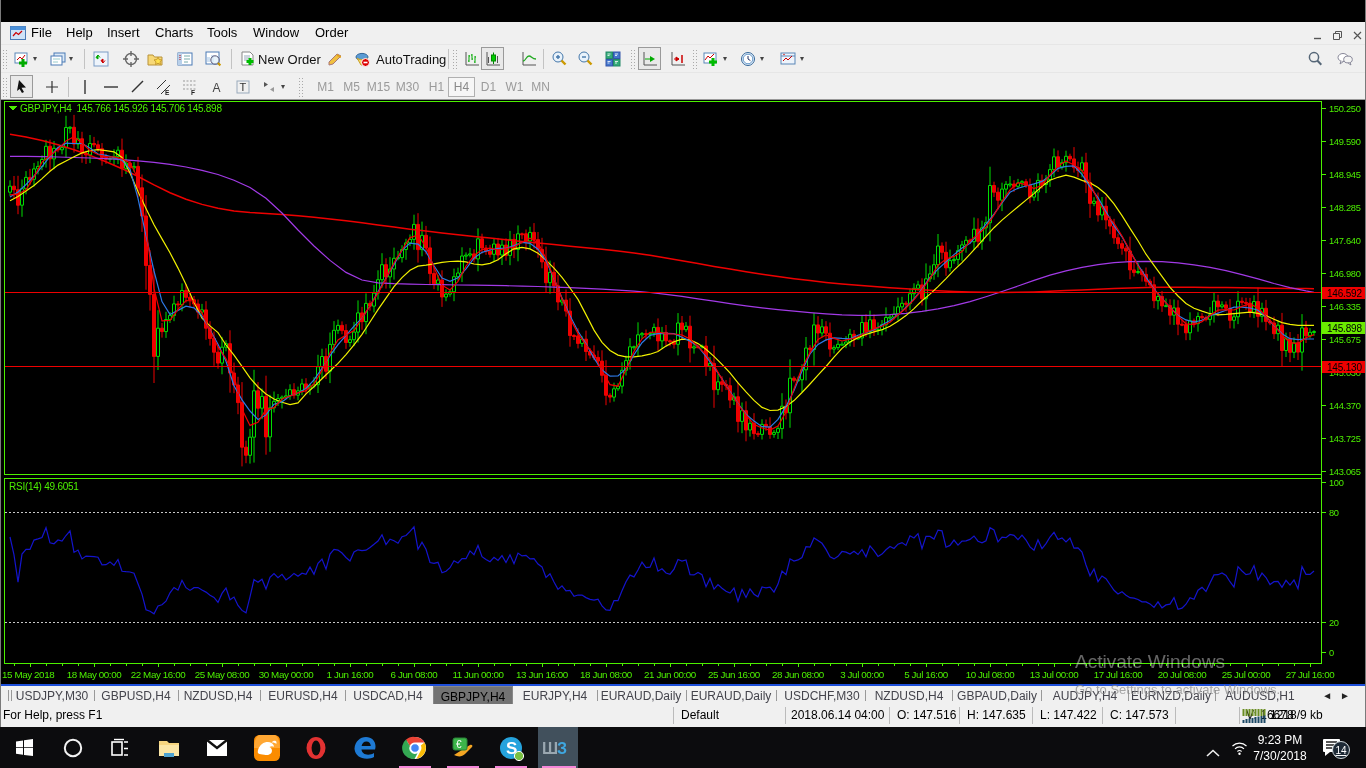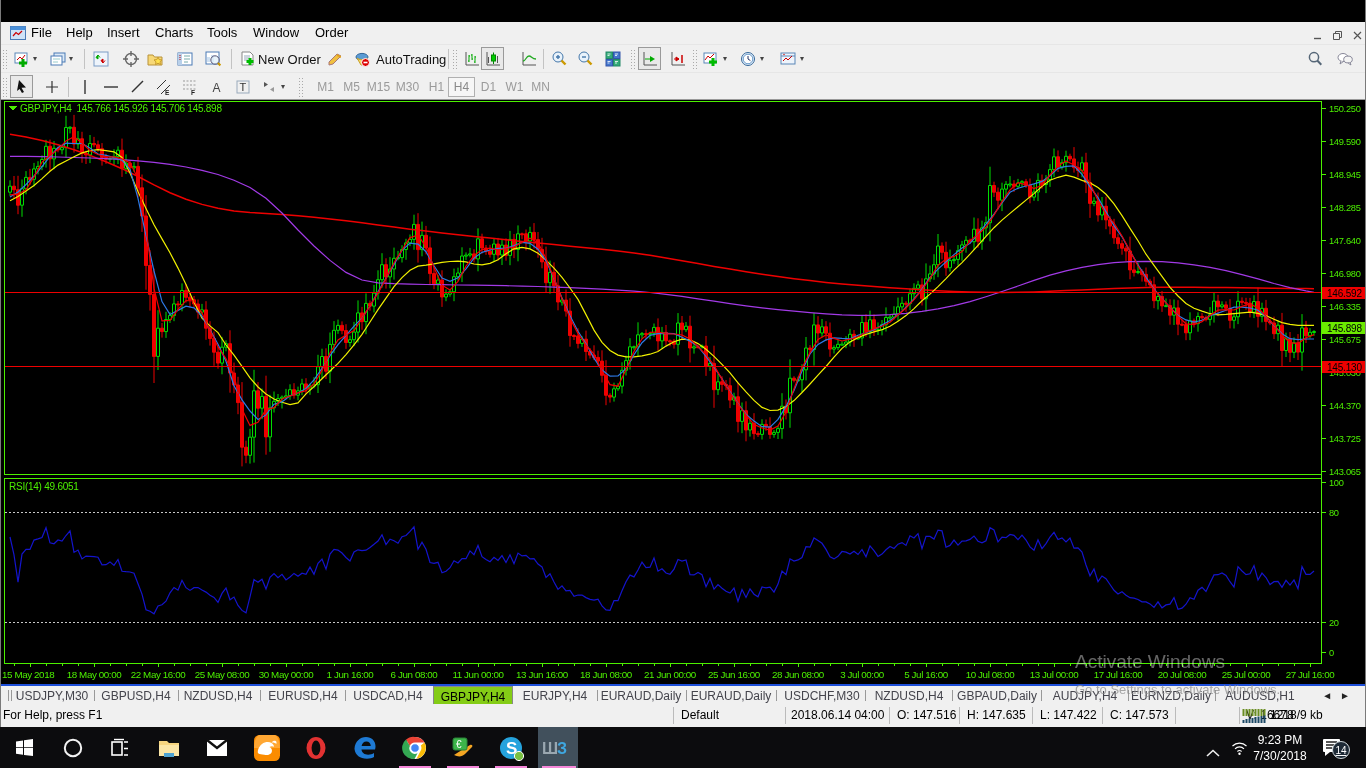--- a/index.html
+++ b/index.html
@@ -29,21 +29,21 @@
 .tfb { position:absolute; top:5px; width:27px; text-align:center; font-size:12px; color:#9a9a9a; padding:2px 0; }
 .tfb.sel { border:1px solid #b0b0b0; background:#f6f6f6; color:#8a8a8a; top:4px; }
 #chartwrap { position:absolute; left:0; top:100px; width:1366px; height:584px; }
 .gt { font:9.3px "Liberation Sans", sans-serif; fill:#4cef00; letter-spacing:-0.3px; }
 .dt { font:9.8px "Liberation Sans", sans-serif; fill:#4cef00; letter-spacing:-0.4px; }
 .bt { font:10px "Liberation Sans", sans-serif; fill:#000; letter-spacing:-0.2px; }
 .it { font:10px "Liberation Sans", sans-serif; fill:#4cef00; letter-spacing:-0.25px; }
 .tabbar { position:absolute; left:0; top:684px; width:1366px; height:20px; background:#f0f0f0;
   border-top:2px solid #1d4ed8; font-size:12px; color:#44444c; }
 .tab { position:absolute; top:3px; transform:translateX(-50%); white-space:nowrap; }
-.tab.act { transform:none; top:0; height:20px; background:#84cc16; border:1px solid #888;
+.tab.act { transform:none; top:0; height:20px; background:#737373; border:1px solid #888;
   border-bottom:none; color:#000; text-align:center; padding-top:3px; }
 .tabsep { position:absolute; top:4px; width:1px; height:11px; background:#999; }
 .tabarrows { position:absolute; right:8px; top:4px; color:#222; font-size:10px; letter-spacing:8px; }
 .statusbar { position:absolute; left:0; top:704px; width:1366px; height:23px; background:#f0f0f0;
   font-size:12px; color:#000; }
 .scell { position:absolute; top:4px; white-space:nowrap; }
 .ssep { position:absolute; top:3px; width:1px; height:17px; background:#bbb; }
 .taskbar { position:absolute; left:0; top:727px; width:1366px; height:41px; background:#0c0c0e; }
 .tki { position:absolute; top:50%; transform:translateY(-50%); display:flex; align-items:center; justify-content:center; }
 .wbtile { position:absolute; left:538px; top:0; width:40px; height:41px; background:#41505c;

